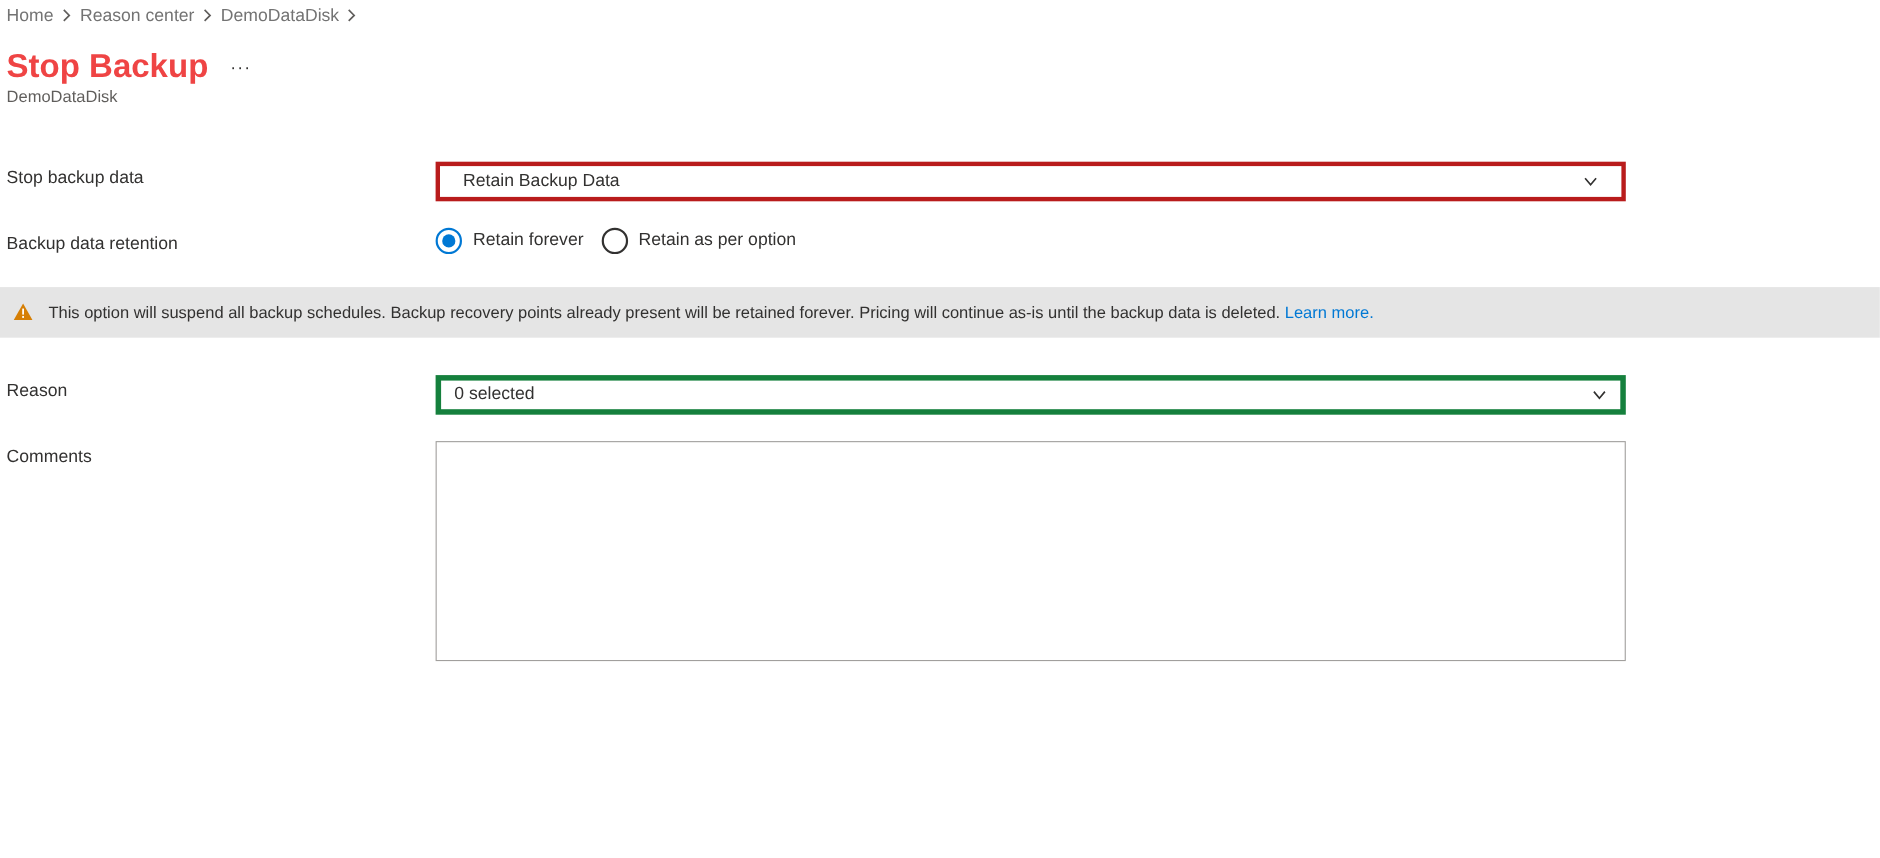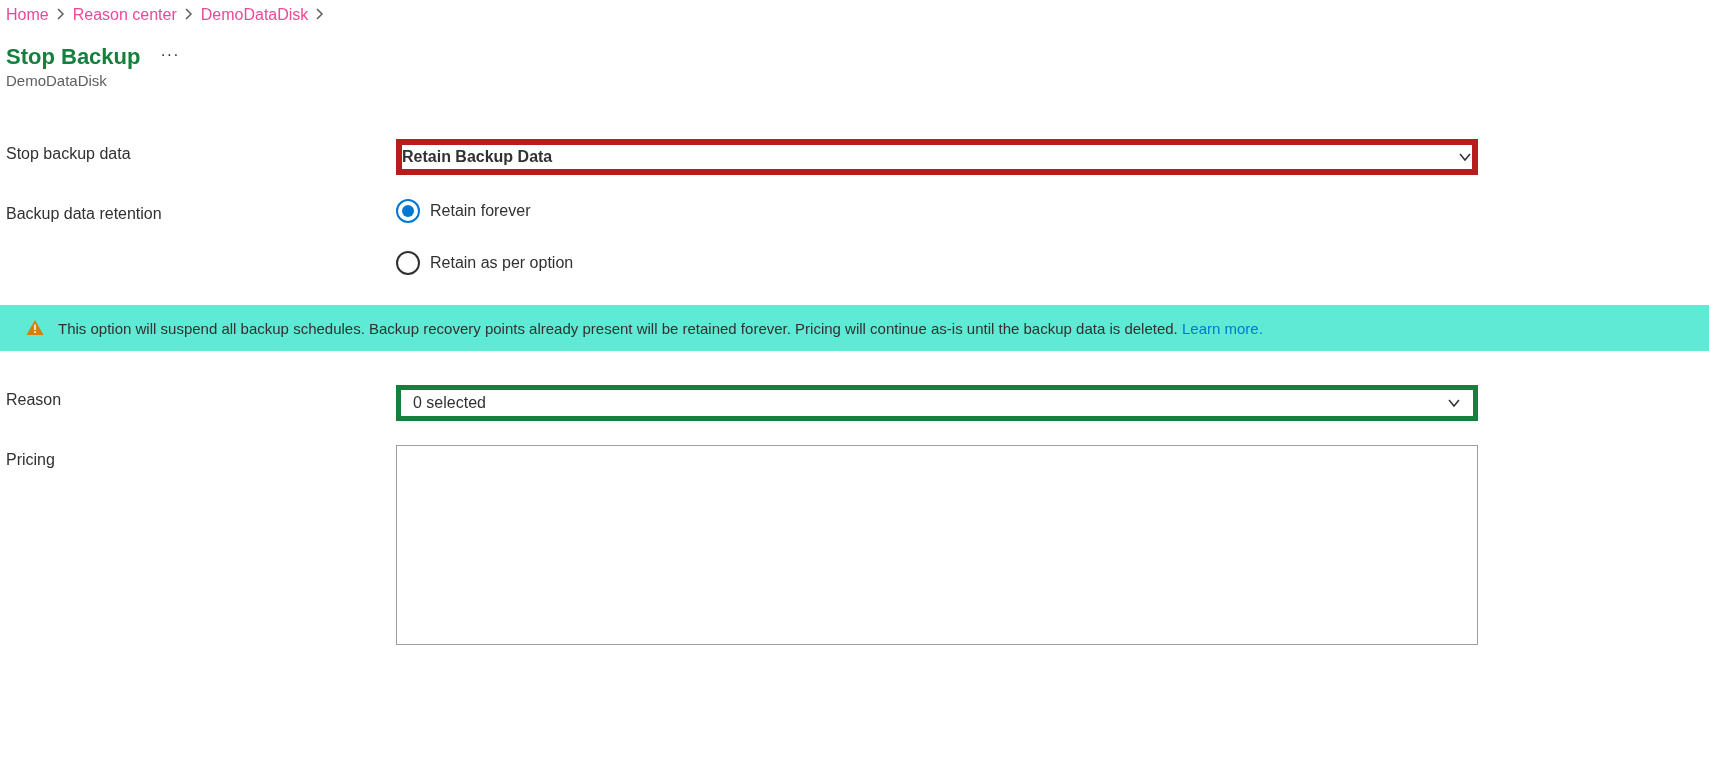--- a/index.html
+++ b/index.html
@@ -15,37 +15,37 @@
       font-size: 14px;
     }
     .breadcrumb {
       display: flex;
       align-items: center;
       gap: 8px;
       font-size: 16px;
       margin-bottom: 20px;
     }
     .breadcrumb a {
-      color: #ec4899;
+      color: #737373;
       text-decoration: none;
     }
     .breadcrumb-separator {
       color: #605e5c;
       font-size: 14px;
     }
     .page-header {
       display: flex;
       align-items: baseline;
       gap: 20px;
       margin-bottom: 2px;
     }
     .page-title {
-      font-size: 22px;
+      font-size: 30px;
       font-weight: 600;
-      color: #15803d;
+      color: #ef4444;
     }
     .page-menu {
       color: #323130;
       font-size: 16px;
       cursor: pointer;
       letter-spacing: 1px;
       user-select: none;
       position: relative;
       top: -4px;
     }
@@ -76,33 +76,32 @@
       justify-content: space-between;
       width: 100%;
       border: 1px solid #605e5c;
       padding: 6px 12px;
       font-size: 16px;
       background: #fff;
       cursor: pointer;
       height: 36px;
     }
     .dropdown.focused {
-      border: 6px solid #b91c1c;
-      padding: 5px 0;
-      font-weight: bold;
+      border: 4px solid #b91c1c;
+      padding: 5px 21px;
     }
     .chevron-down {
       width: 14px;
       height: 14px;
       flex-shrink: 0;
     }
     .radio-group {
       display: flex;
-      flex-direction: column;
-      gap: 28px;
+      flex-direction: row;
+      gap: 16px;
     }
     .radio-option {
       display: flex;
       align-items: center;
       gap: 10px;
       cursor: pointer;
     }
     .radio-circle {
       width: 24px;
       height: 24px;
@@ -121,22 +120,22 @@
       width: 12px;
       height: 12px;
       border-radius: 50%;
       background: #0078d4;
     }
     .radio-label {
       font-size: 16px;
       color: #323130;
     }
     .info-banner {
-      background: #5eead4;
-      padding: 14px 26px;
+      background: #e5e5e5;
+      padding: 14px 12px;
       display: flex;
       align-items: center;
       gap: 14px;
       margin: 30px 0 34px 0;
       margin-left: -6px;
       width: calc(100% + 6px);
     }
     .warning-icon {
       width: 18px;
       height: 18px;
@@ -240,17 +239,17 @@
     <div class="dropdown light">
       <span>0 selected</span>
       <svg class="chevron-down" viewBox="0 0 14 14">
           <path d="M2 4 L7 10 L12 4" stroke="#323130" stroke-width="1.5" fill="none"></path>
         </svg>
     </div>
   </div>
 </div>
 
 <div class="form-row">
-  <div class="form-label">Pricing</div>
+  <div class="form-label">Comments</div>
   <div class="form-control">
     <textarea class="textarea-field" style=""></textarea>
   </div>
 </div>
 
 </body></html>

